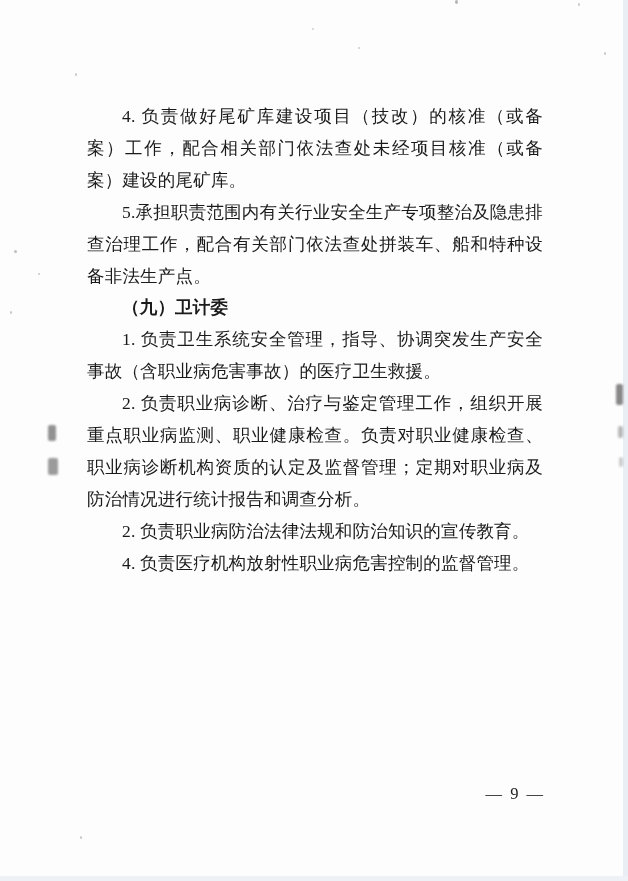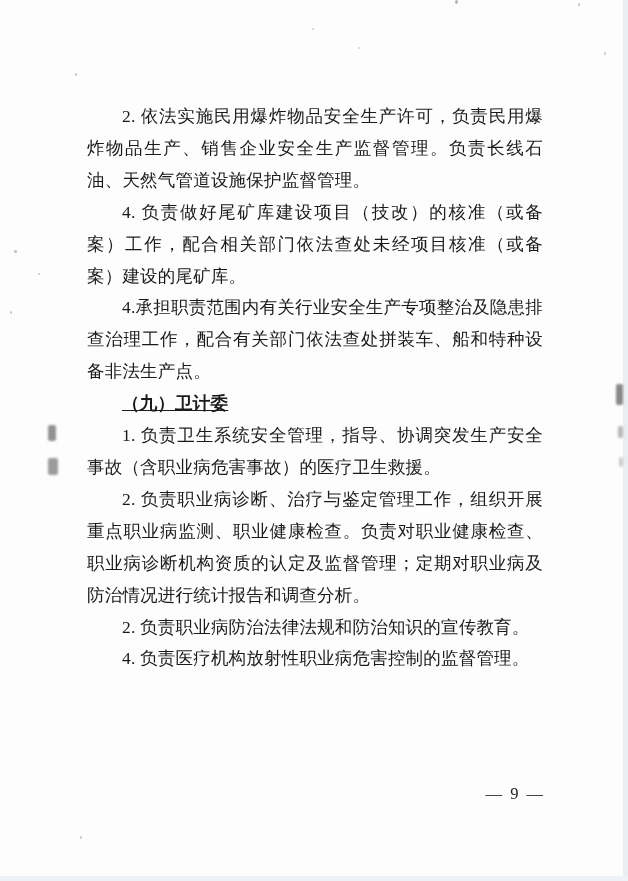--- a/index.html
+++ b/index.html
@@ -27,21 +27,20 @@
     text-align: justify;
     text-justify: inter-character;
     letter-spacing: 0.2px;
   }
   .text-block p {
     margin: 0;
     text-indent: 2em;
   }
   .text-block p.heading {
     font-weight: bold;
-    text-decoration: underline;
   }
   
   .page-number {
     position: absolute;
     top: 784px;
     right: 83px;
     font-size: 16.5px;
     letter-spacing: 2px;
     color: #222;
   }
@@ -71,23 +70,22 @@
     filter: blur(1px);
     border-radius: 2px;
   }
 </style>
 </head>
 <body>
 
 <div class="page">
 
   <div class="text-block">
-    <p>2. 依法实施民用爆炸物品安全生产许可，负责民用爆炸物品生产、销售企业安全生产监督管理。负责长线石油、天然气管道设施保护监督管理。</p>
     <p>4. 负责做好尾矿库建设项目（技改）的核准（或备案）工作，配合相关部门依法查处未经项目核准（或备案）建设的尾矿库。</p>
-    <p>4.承担职责范围内有关行业安全生产专项整治及隐患排查治理工作，配合有关部门依法查处拼装车、船和特种设备非法生产点。</p>
+    <p>5.承担职责范围内有关行业安全生产专项整治及隐患排查治理工作，配合有关部门依法查处拼装车、船和特种设备非法生产点。</p>
     <p class="heading">（九）卫计委</p>
     <p>1. 负责卫生系统安全管理，指导、协调突发生产安全事故（含职业病危害事故）的医疗卫生救援。</p>
     <p>2. 负责职业病诊断、治疗与鉴定管理工作，组织开展重点职业病监测、职业健康检查。负责对职业健康检查、职业病诊断机构资质的认定及监督管理；定期对职业病及防治情况进行统计报告和调查分析。</p>
     <p>2. 负责职业病防治法律法规和防治知识的宣传教育。</p>
     <p>4. 负责医疗机构放射性职业病危害控制的监督管理。</p>
   </div>
 
   <div class="page-number">— 9 —</div>
 
   <div class="edge-right"></div>

